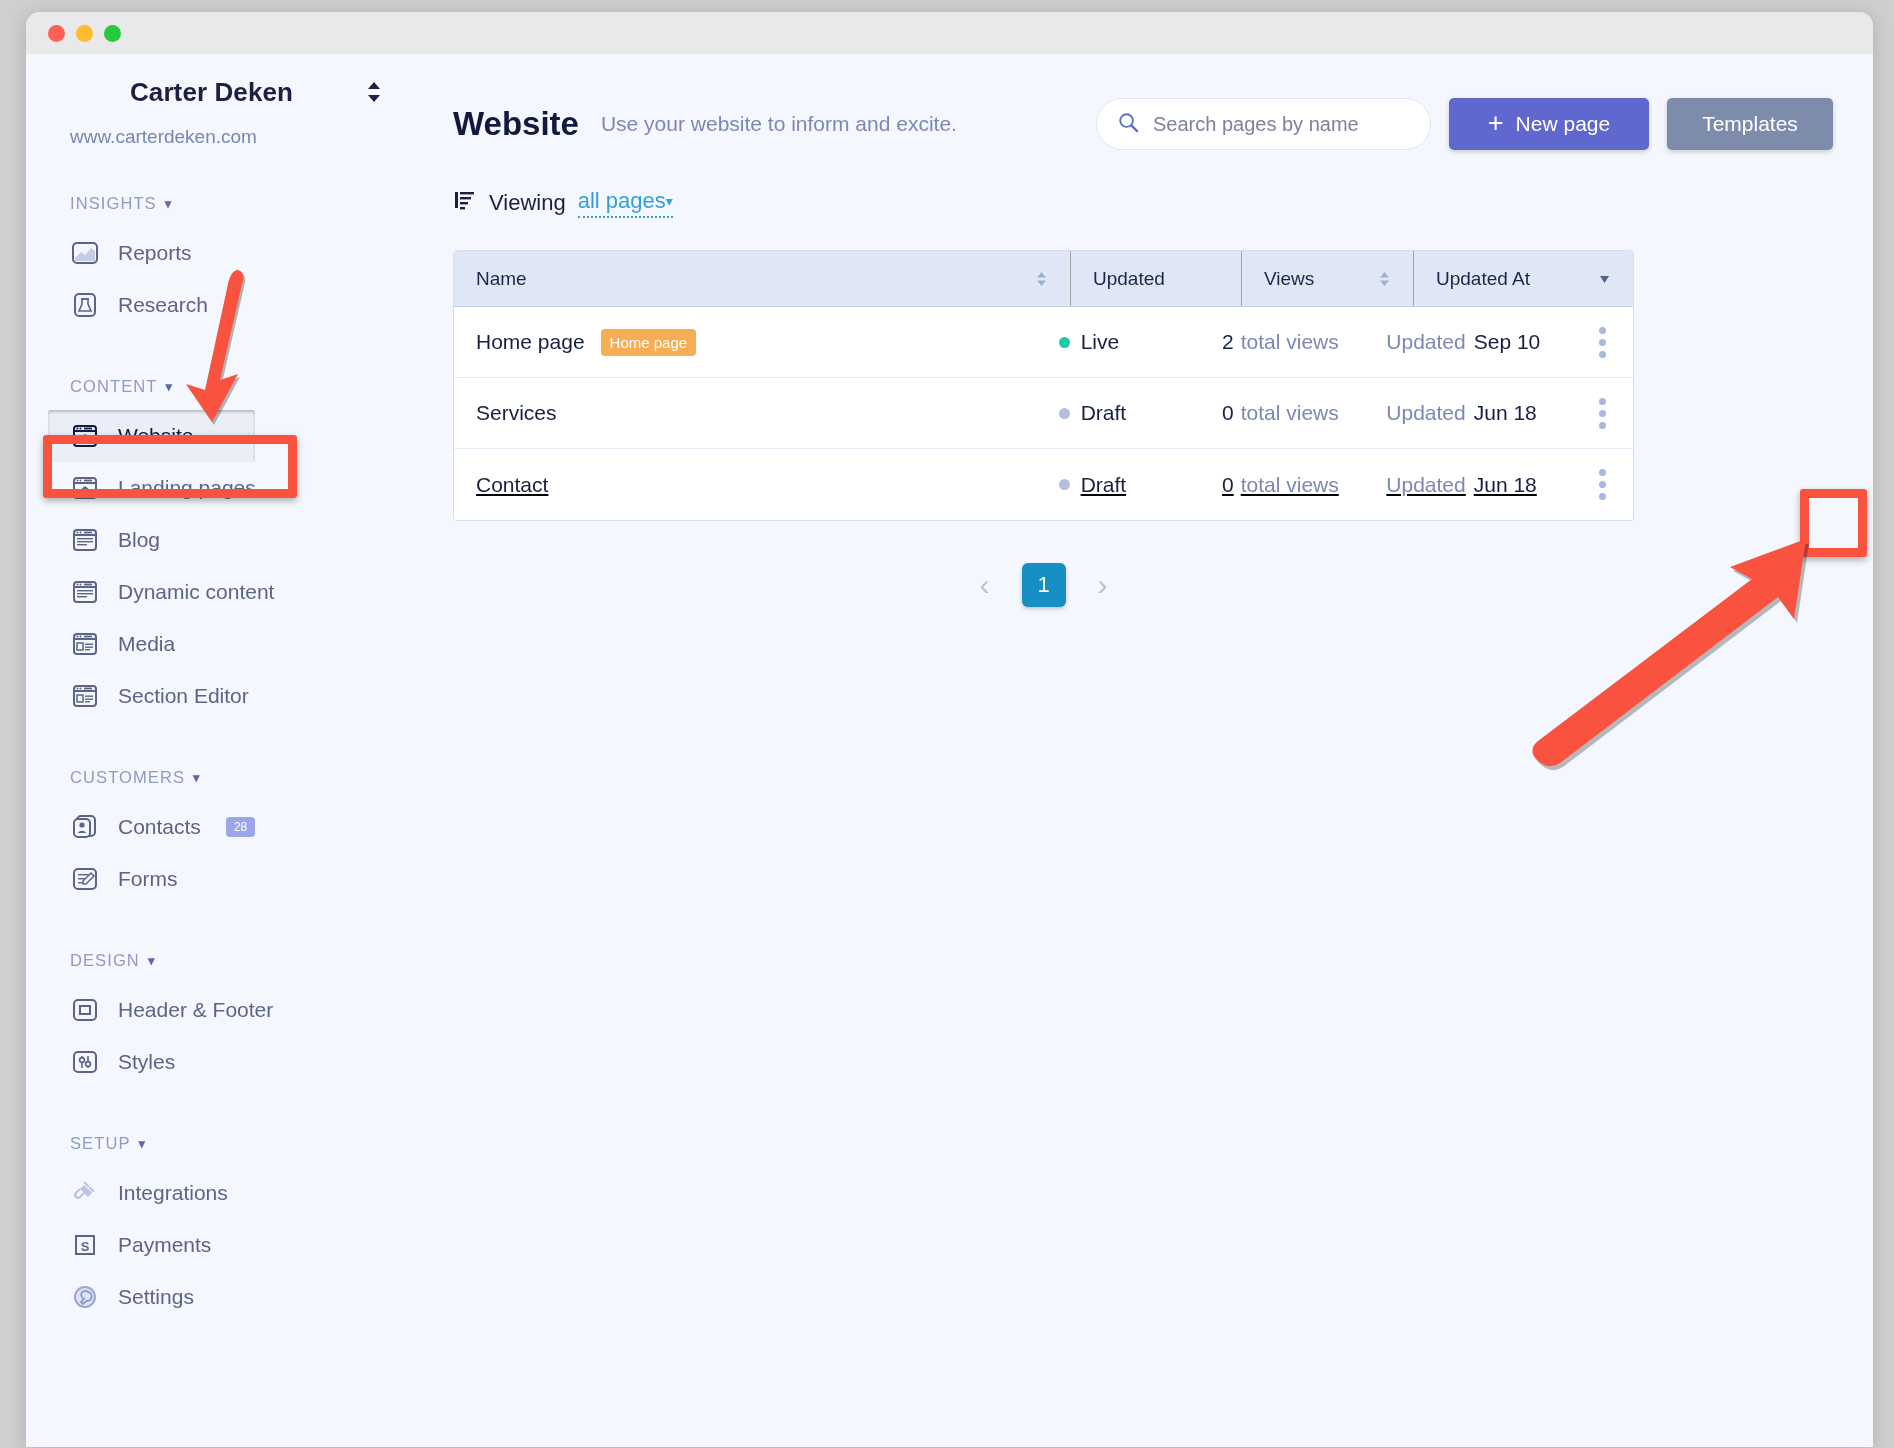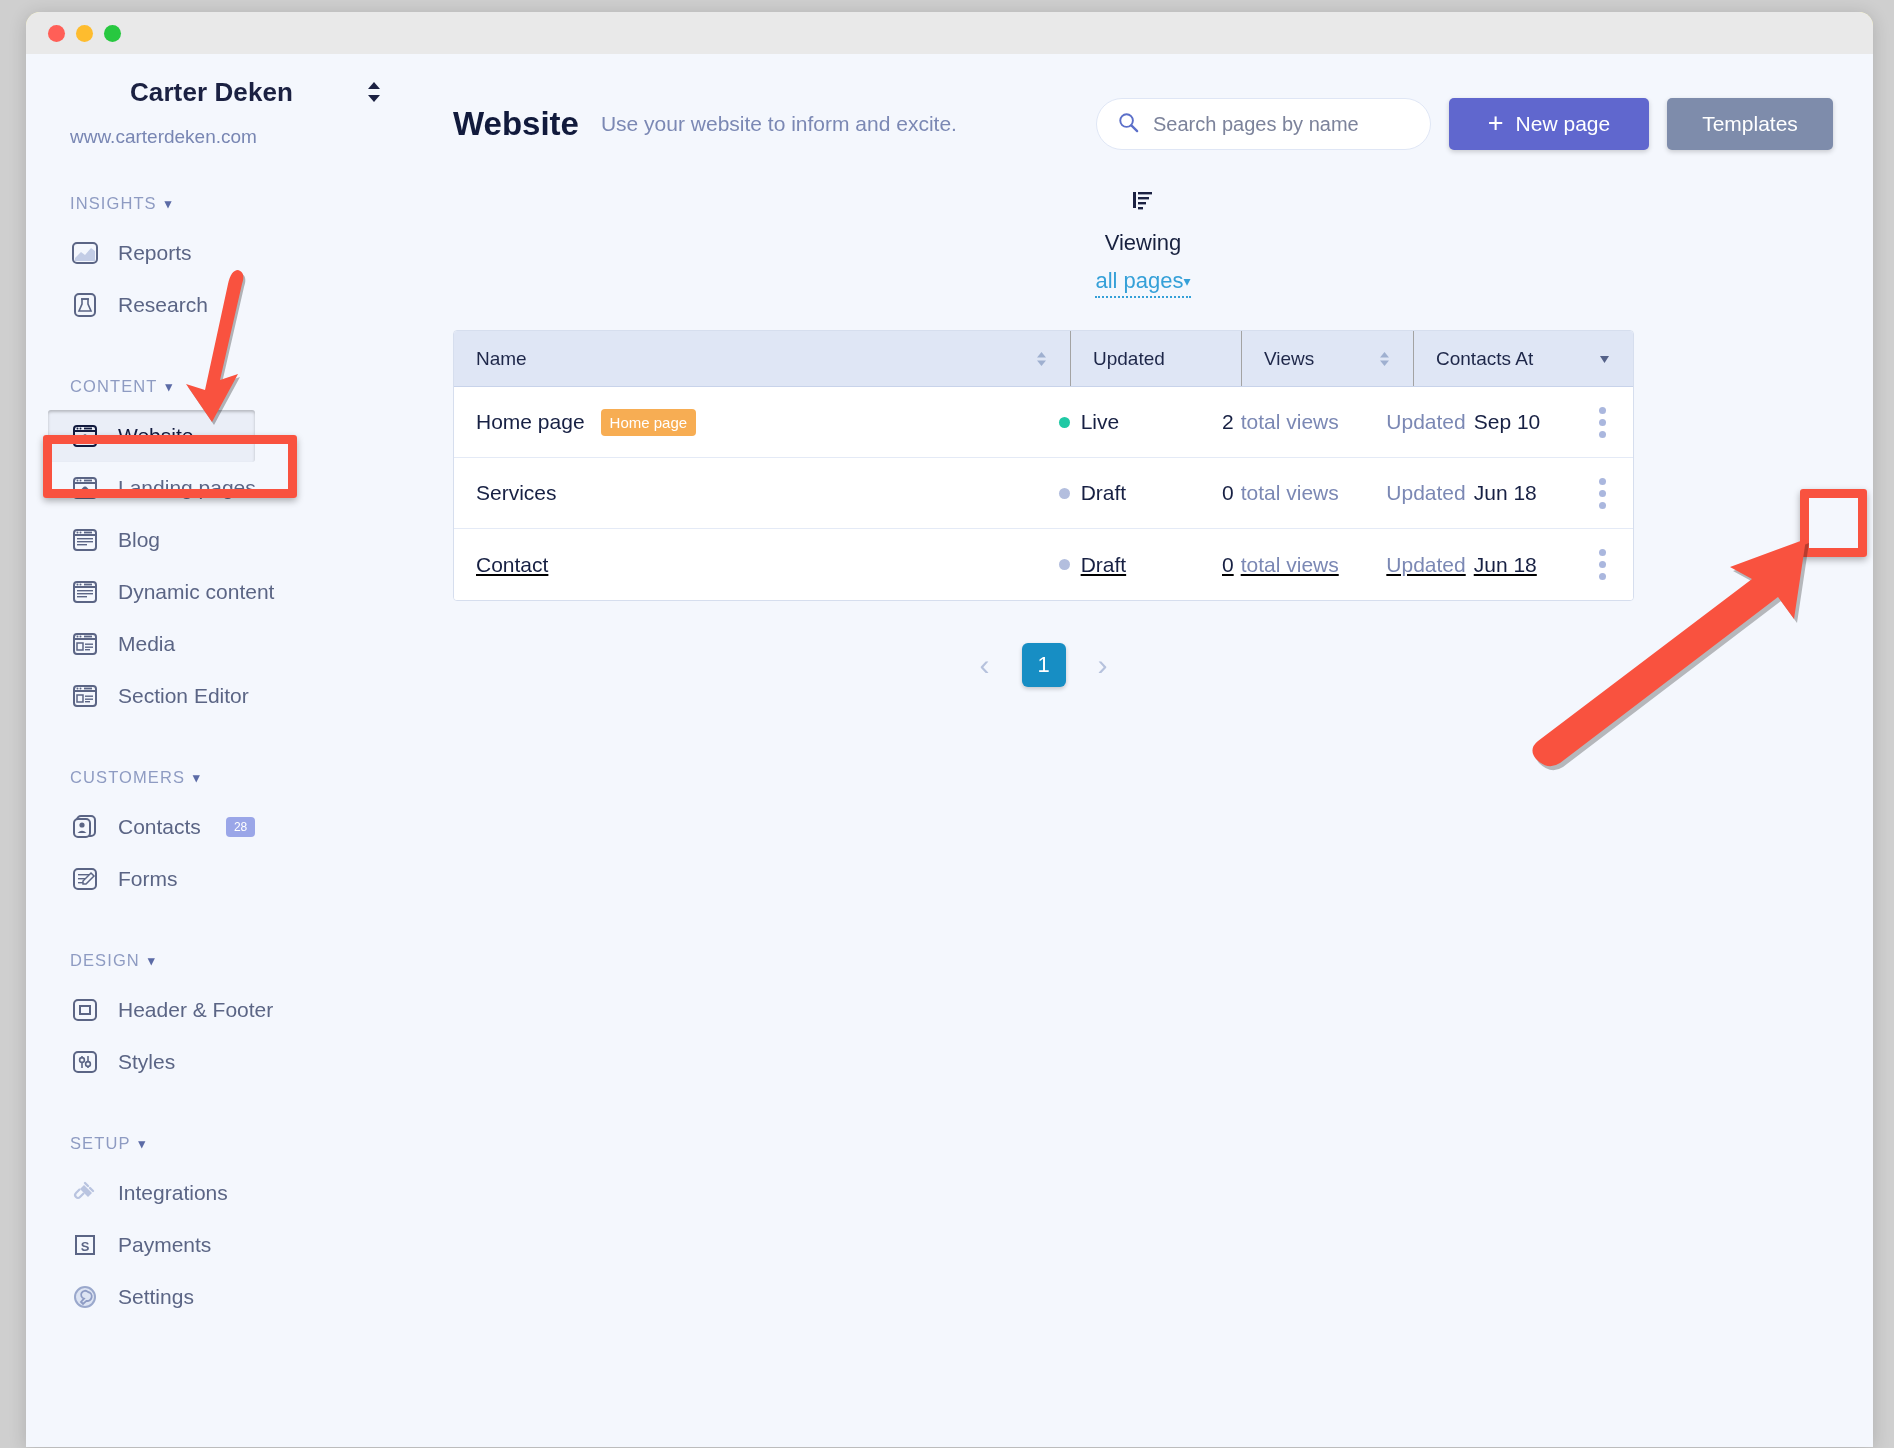--- a/index.html
+++ b/index.html
@@ -148,21 +148,20 @@
   .btn-primary { background: #6067ce; width: 200px; }
   .btn-secondary { background: #7e8cab; width: 166px; }
   .plus { font-size: 27px; line-height: 1; font-weight: 300; margin-top:-2px;}
 
   .viewing-row {
     display: flex; align-items: center;
     gap: 12px;
     margin-top: 38px;
     font-size: 22px;
     color: #18213f;
-    flex-direction: column;
   }
   .viewing-link {
     color: #35a0d8;
     border-bottom: 2.5px dotted #35a0d8;
     padding-bottom: 2px;
     display: flex; align-items: center; 
   }
   .viewing-link .chev { font-size: 14px; }
 
   
@@ -549,21 +548,21 @@
           <div class="th col-views">
             <span>Views</span>
             <span class="sort">
               <svg width="13" height="20" viewBox="0 0 13 20">
                   <path d="M6.5 3 L11 8.5 L2 8.5 Z" fill="#9fb0d0"></path>
                   <path d="M6.5 17 L11 11.5 L2 11.5 Z" fill="#9fb0d0"></path>
                 </svg>
             </span>
           </div>
           <div class="th col-upd">
-            <span>Contacts At</span>
+            <span>Updated At</span>
             <span class="sort">
               <svg width="13" height="20" viewBox="0 0 13 20">
                   <path d="M6.5 14 L11 7 L2 7 Z" fill="#556289"></path>
                 </svg>
             </span>
           </div>
         </div>
 
         <div class="trow">
           <div class="td cell-name col-name">

